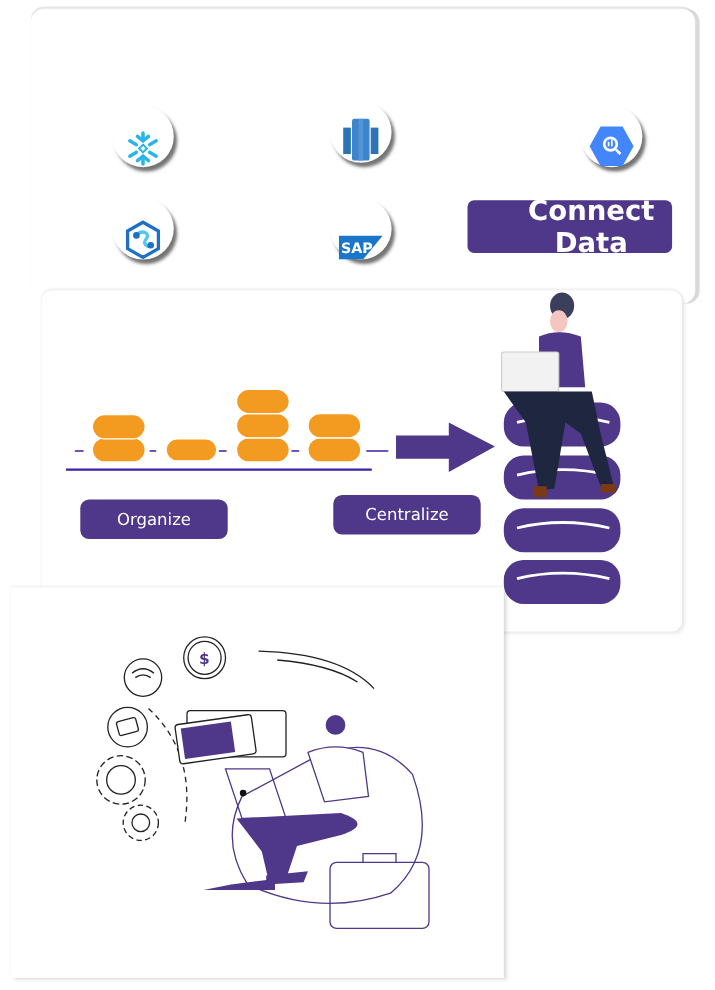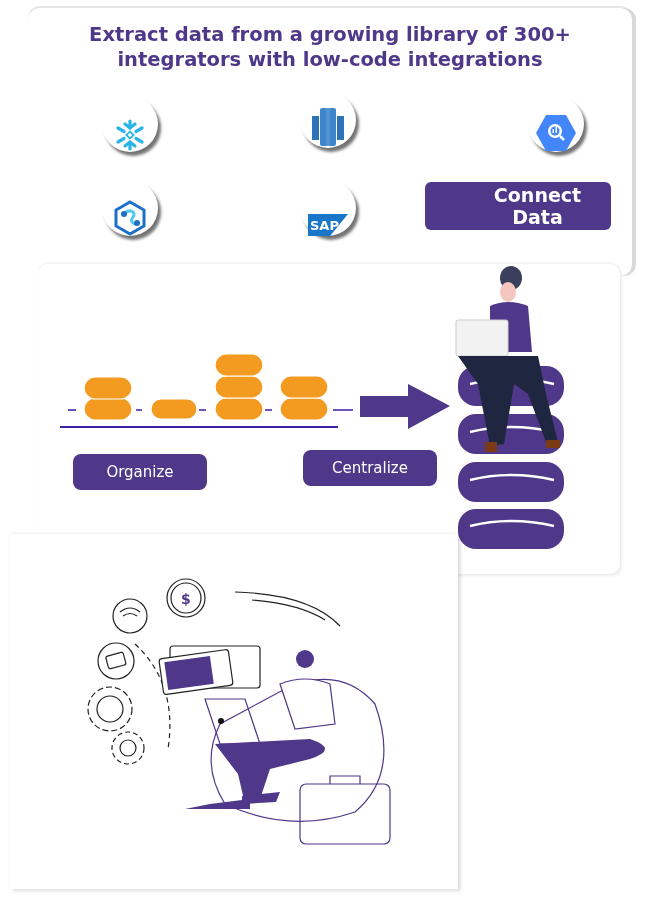--- a/index.html
+++ b/index.html
@@ -6,39 +6,35 @@
   body { width:650px; height:900px; position:relative; overflow:hidden; font-family:"DejaVu Sans", sans-serif; }
 
   
   .panel1 { position:absolute; left:28px; top:8px; width:604px; height:268px; background:#fff; border-radius:12px;
     box-shadow: 4px 0 0 #d9d9d9, 0 -2px 0 #e6e6e6; }
   .title { position:absolute; left:0; top:14px; width:604px; text-align:center; color:#4f3789; font-weight:bold; font-size:19.5px; line-height:25px; }
 
   .logo { position:absolute; width:56px; height:56px; border-radius:50%; background:#fff;
     box-shadow: 3px 4px 3px rgba(0,0,0,0.55); display:flex; align-items:flex-end; justify-content:center; }
   .btn-connect { position:absolute; left:397px; top:174px; width:186px; height:48px; background:#4f3789; color:#fff; border-radius:6px;
-    font-weight:bold; font-size:19px; display:flex; align-items:center; justify-content:center; border:none; cursor:pointer; font-family:"DejaVu Sans", sans-serif;padding-left:45px; }
+    font-weight:bold; font-size:25px; display:flex; align-items:center; justify-content:center; border:none; cursor:pointer; font-family:"DejaVu Sans", sans-serif;padding-left:45px; }
 
   
   .panel2 { position:absolute; left:38px; top:264px; width:582px; height:310px; background:#fff; border-radius:10px;
     box-shadow: 2px 2px 3px rgba(0,0,0,0.08), 0 -2px 2px rgba(0,0,0,0.05); }
   .pill { position:absolute; background:#4f3789; color:#fff; border-radius:8px; font-size:15px; display:flex; align-items:center; justify-content:center; border:none; font-family:"DejaVu Sans", sans-serif; cursor:pointer; }
 
   
   .panel3 { position:absolute; left:10px; top:534px; width:448px; height:355px; background:#fff;
     box-shadow: 3px 2px 3px rgba(0,0,0,0.12), 0 -1px 2px rgba(0,0,0,0.06); }
 </style>
 </head>
 <body>
 
 <div class="panel1">
-  <div class="title">
-    <div>Extract data from a growing library of 300+</div>
-    <div>integrators with low-code integrations</div>
-  </div>
 
   <div class="logo" style="left:74px;top:88px;">
     <svg width="34" height="34" viewBox="0 0 34 34">
       <g stroke="#29b5e8" stroke-width="3.2" stroke-linecap="round" fill="none">
         <line x1="17" y1="3" x2="17" y2="10"></line>
           <line x1="17" y1="24" x2="17" y2="31"></line>
         <line x1="5" y1="10" x2="11" y2="13.5"></line>
           <line x1="23" y1="20.5" x2="29" y2="24"></line>
         <line x1="5" y1="24" x2="11" y2="20.5"></line>
           <line x1="23" y1="13.5" x2="29" y2="10"></line>

